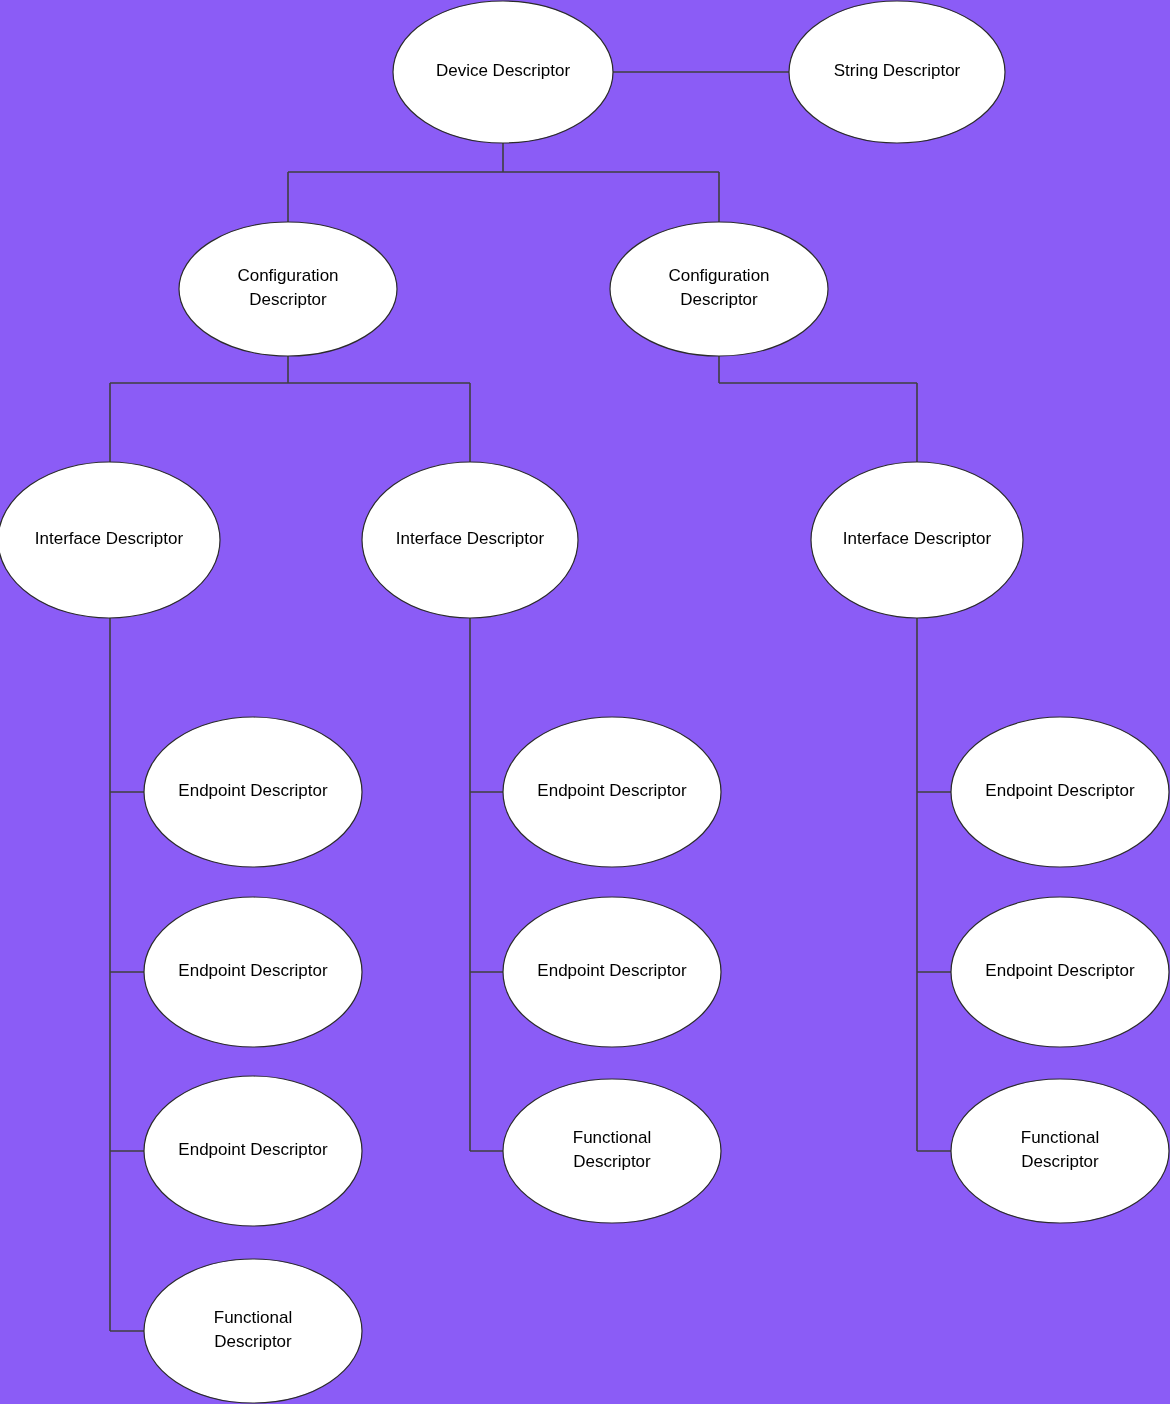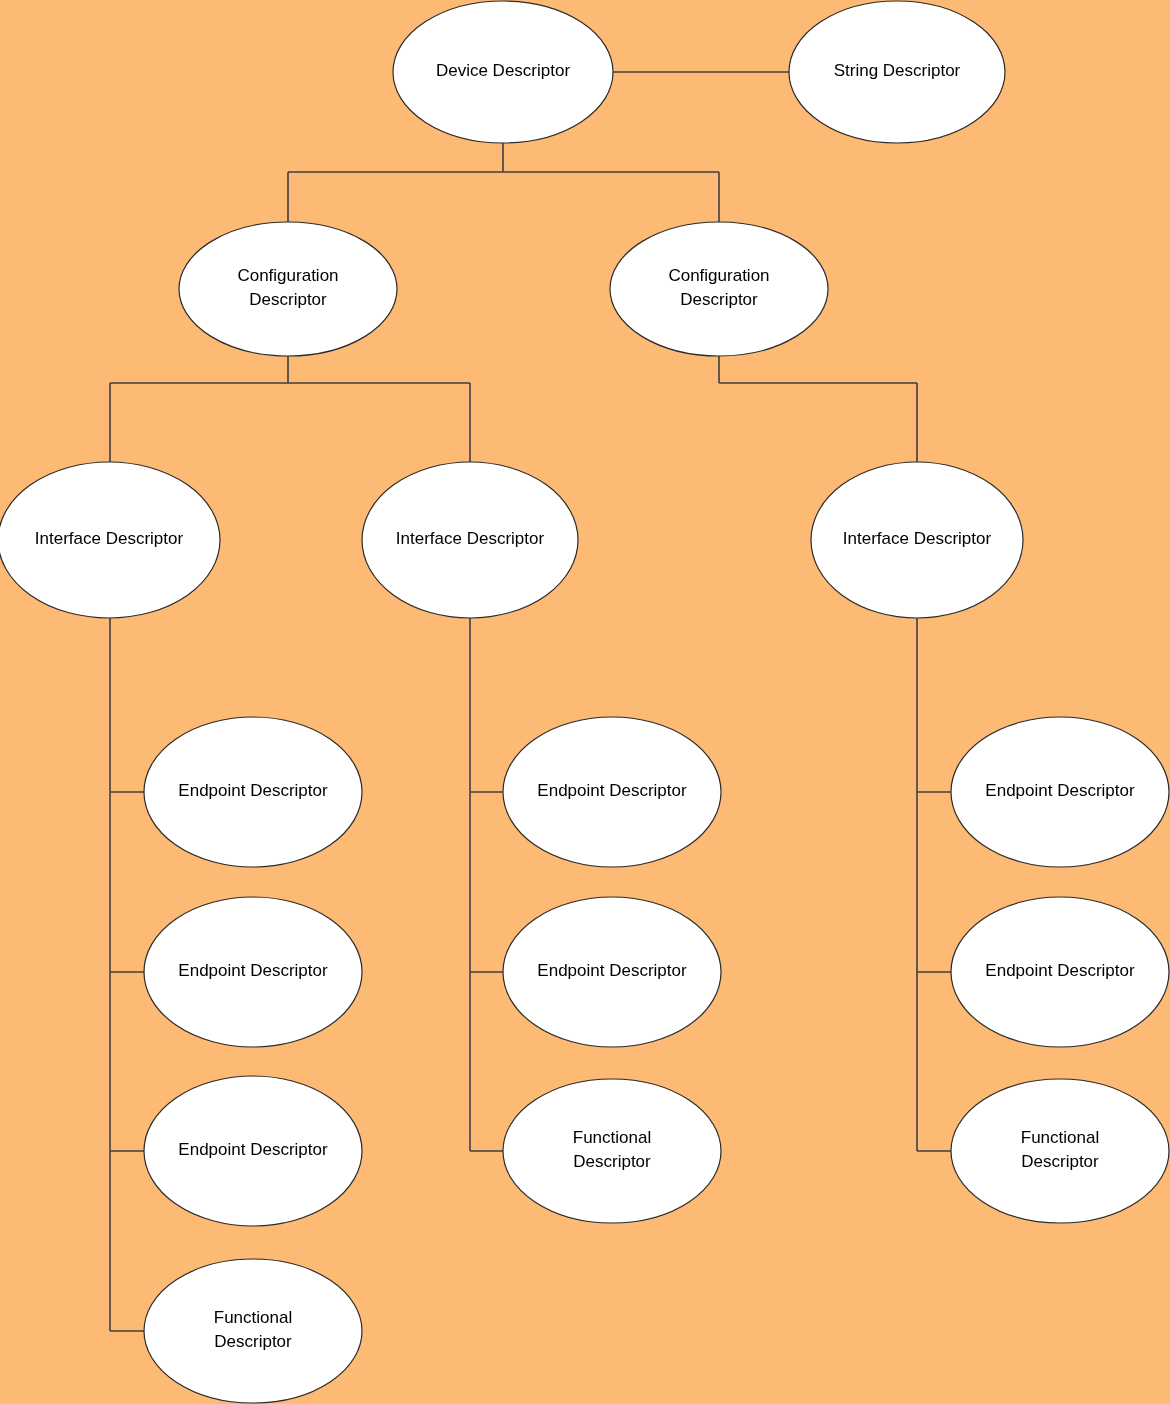--- a/index.html
+++ b/index.html
@@ -11,21 +11,21 @@
   body {
     width: 1170px;
     height: 1404px;
     overflow: hidden;
     font-family: "Liberation Sans", "DejaVu Sans", sans-serif;
   }
   #diagram-root {
     position: relative;
     width: 1170px;
     height: 1404px;
-    background: #fdba74;
+    background: #8b5cf6;
   }
   svg#diagram-svg {
     display: block;
     width: 1170px;
     height: 1404px;
   }
   .edge {
     fill: none;
     stroke: #3f3f3f;
     stroke-width: 1.6;

